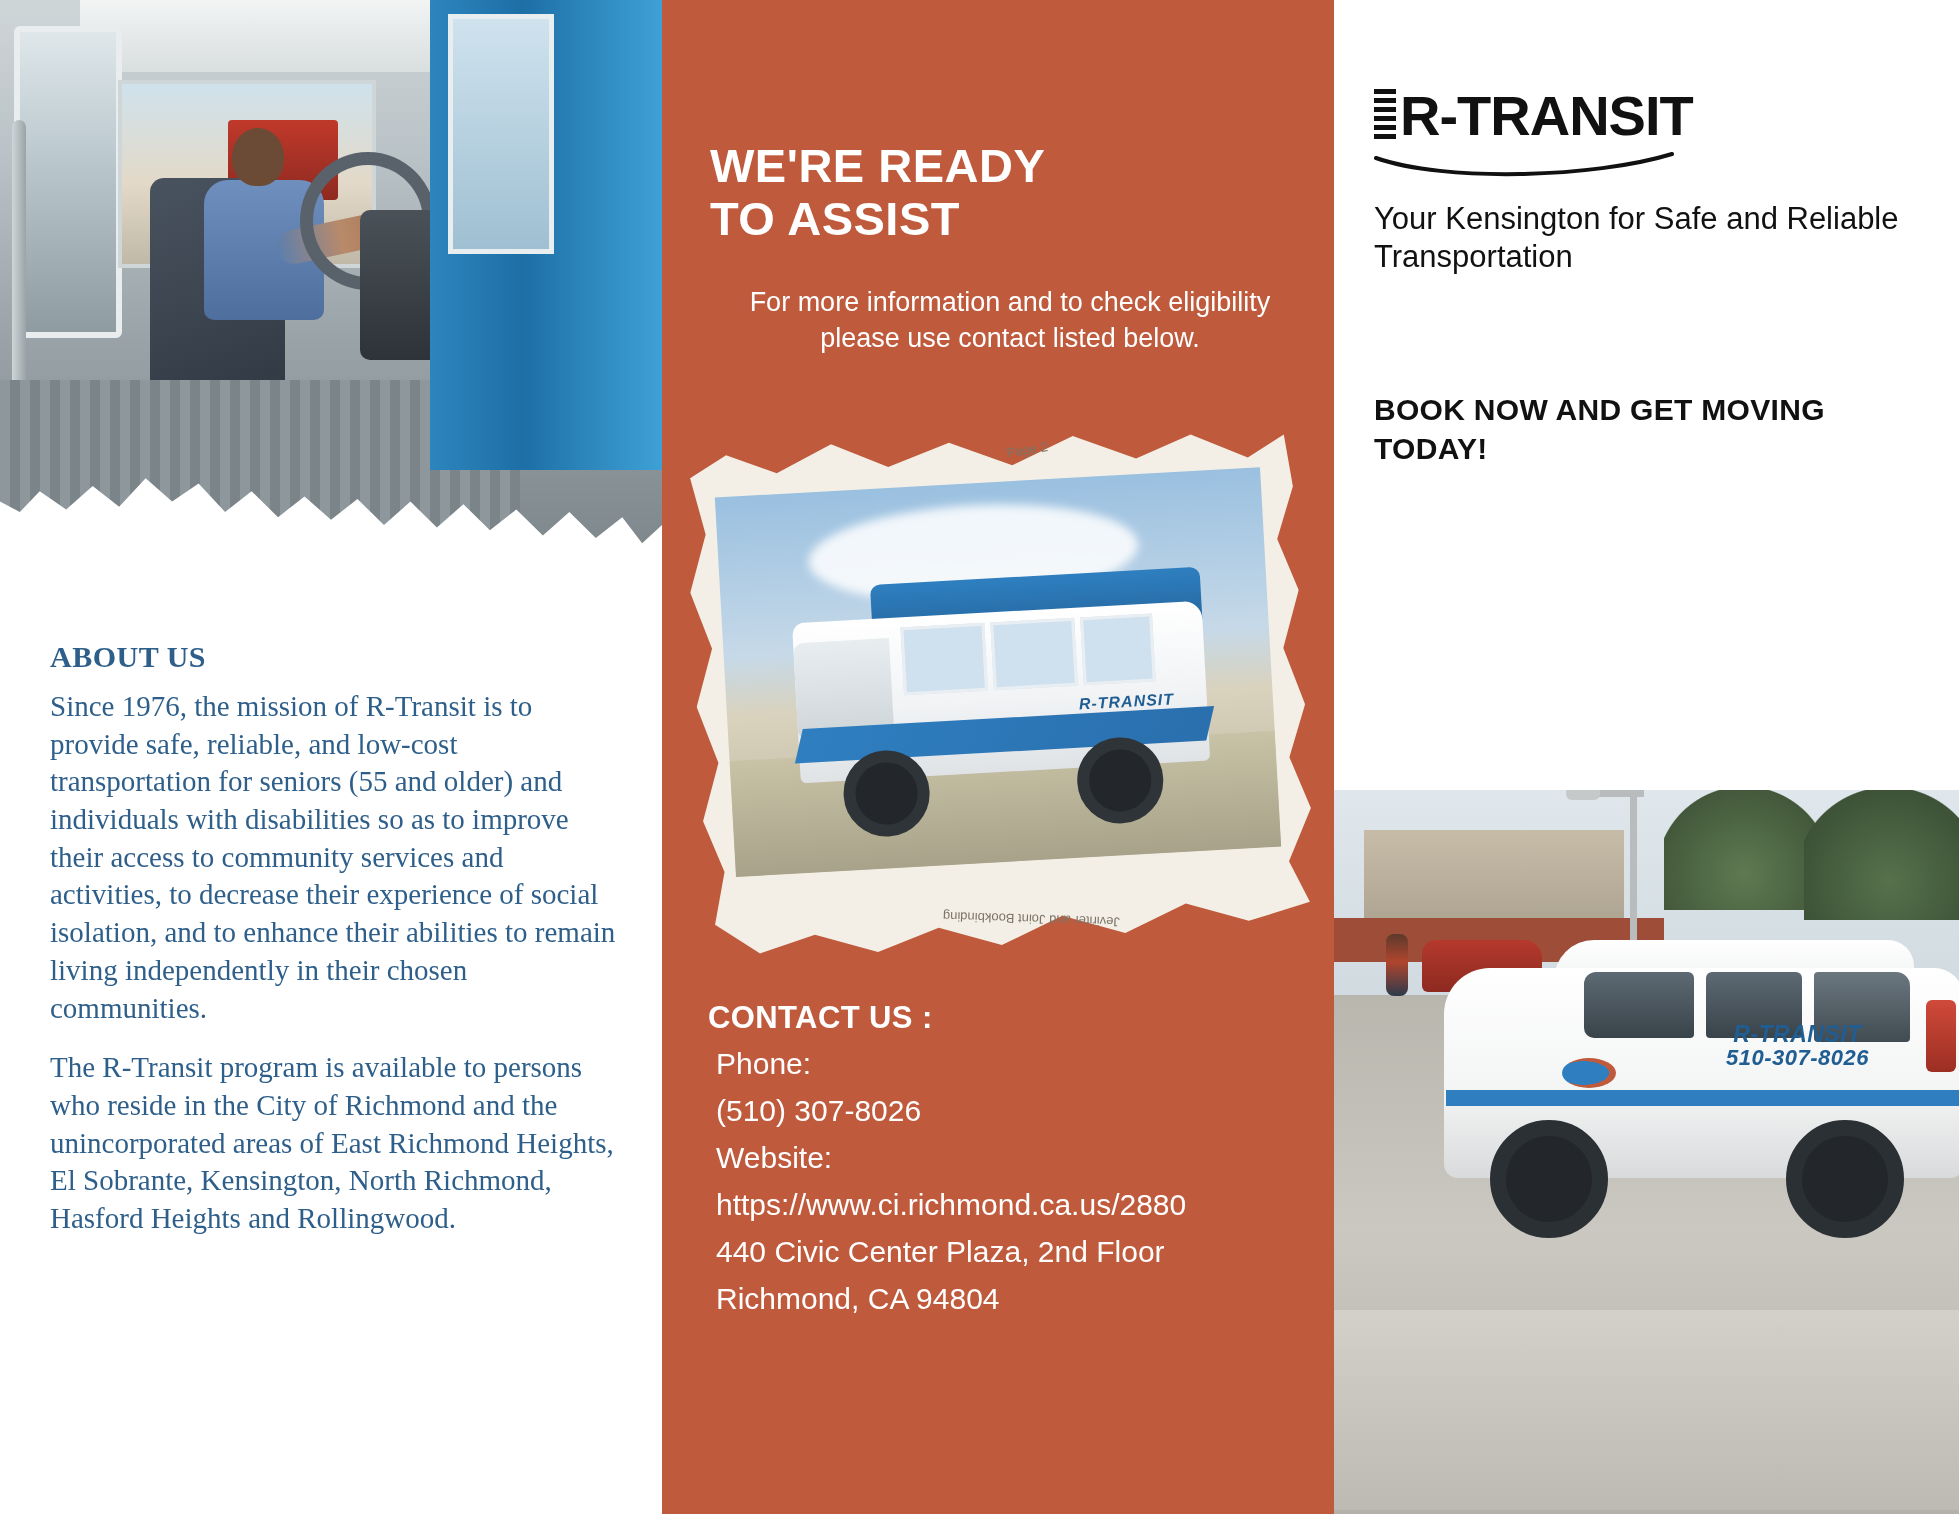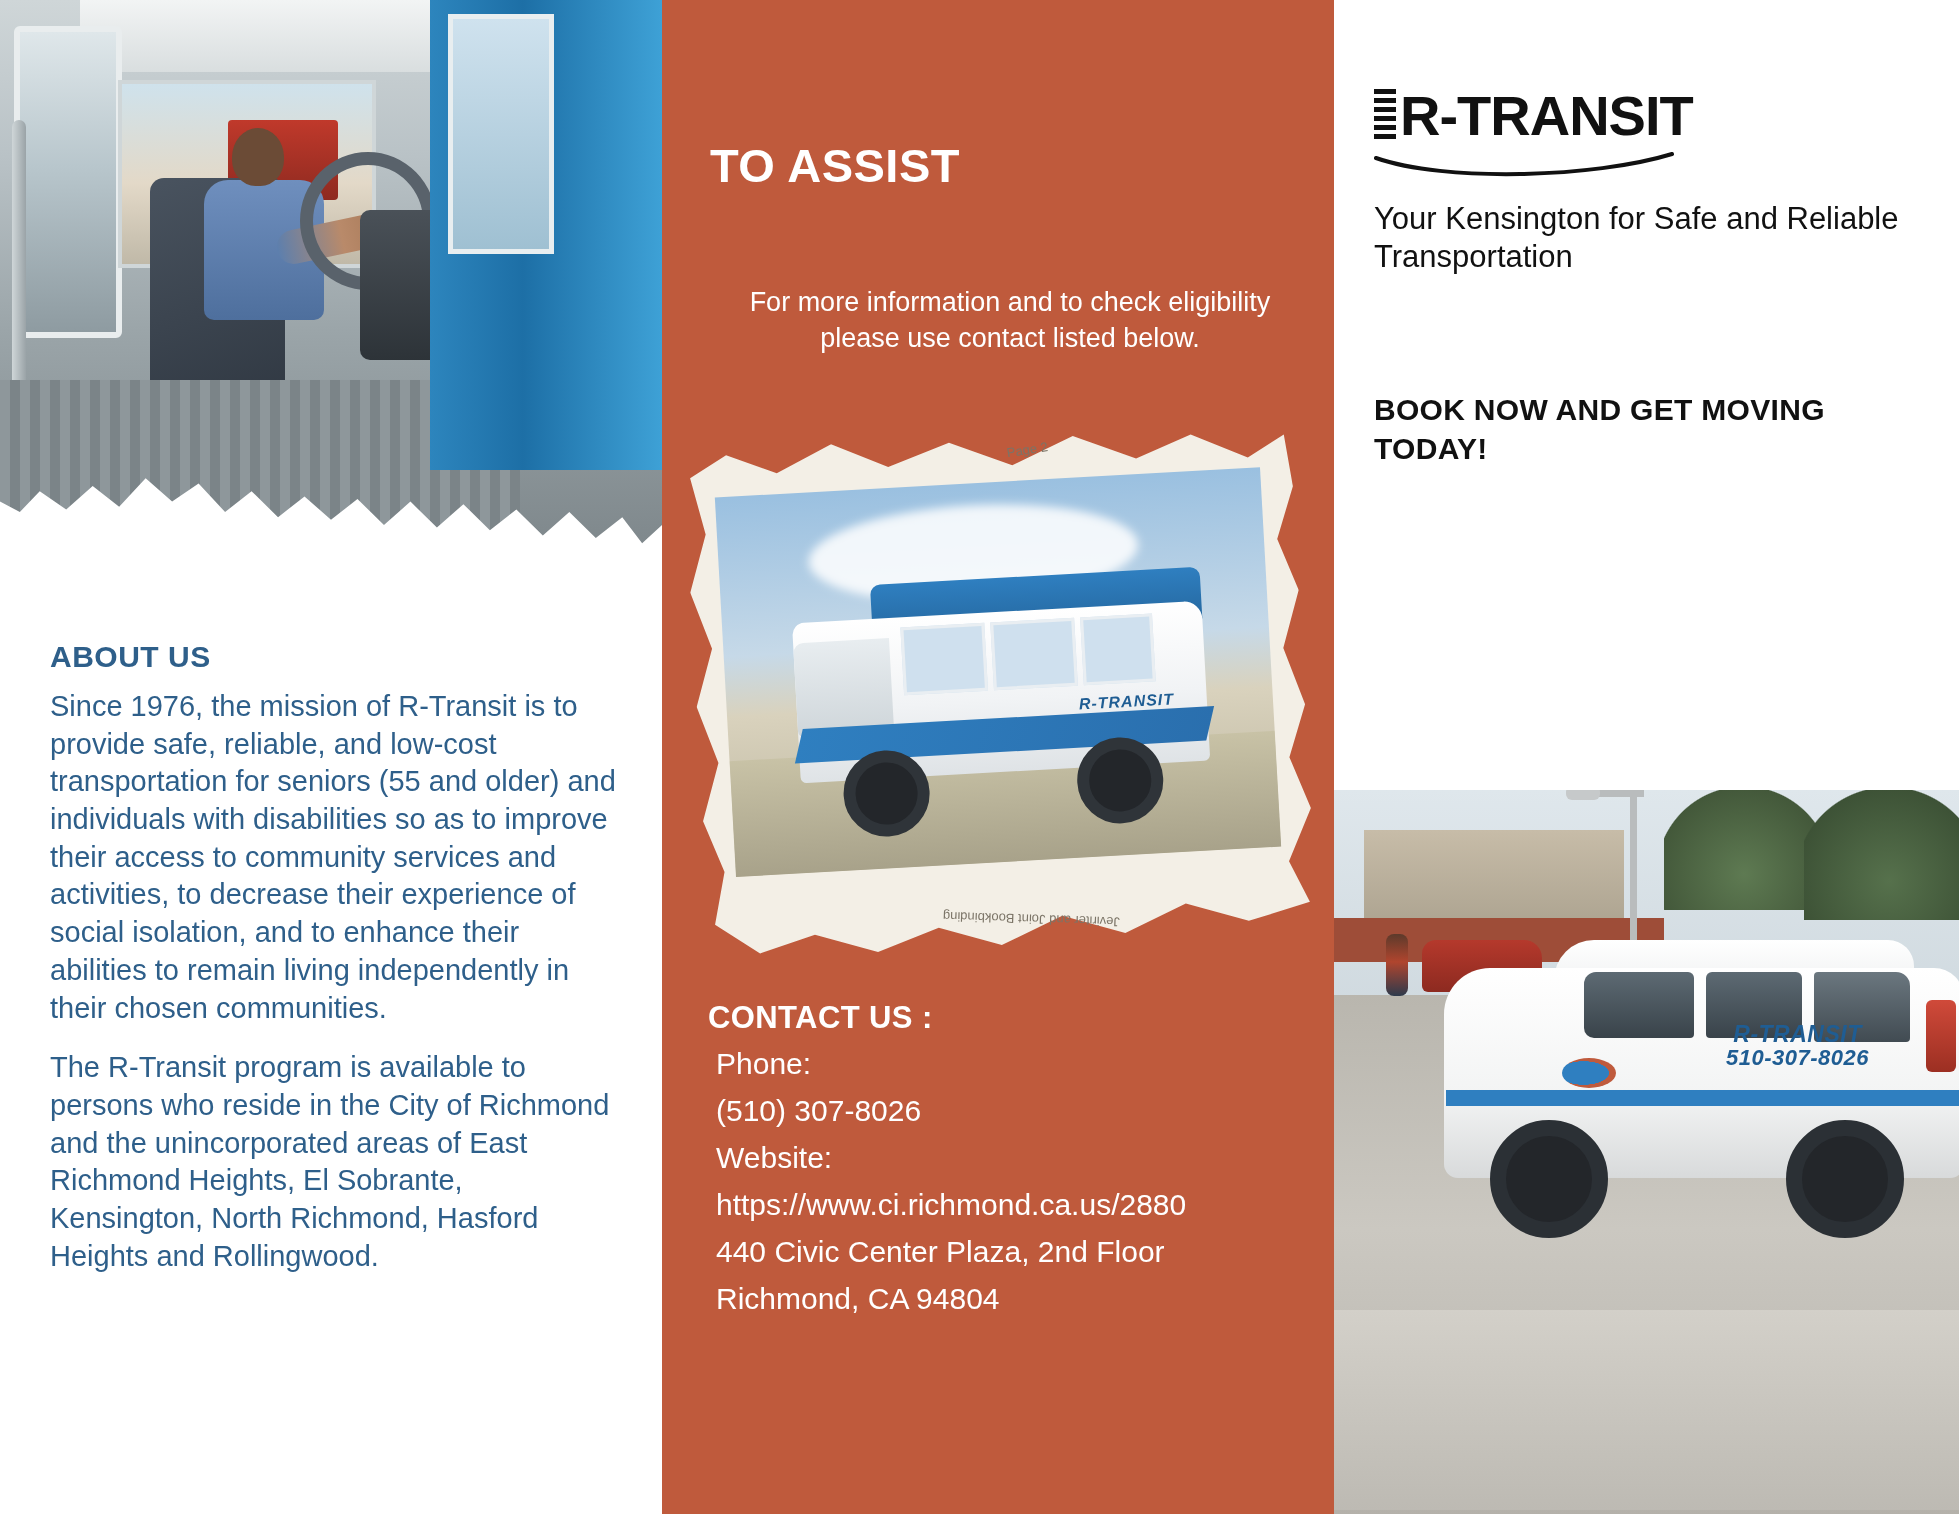--- a/index.html
+++ b/index.html
@@ -142,20 +142,21 @@
       50% 66%, 54% 50%, 58% 70%, 62% 52%, 66% 72%, 70% 54%, 74% 74%,
       78% 58%, 82% 78%, 86% 60%, 90% 80%, 94% 64%, 97% 84%, 100% 70%, 100% 100%
     );
   }
 
   .left-content {
     position: absolute;
     left: 50px;
     top: 640px;
     width: 570px;
+    font-family: Liberation Serif, serif;
   }
   .about-heading {
     color: #2e5f8a;
     font-size: 30px;
     font-weight: bold;
     letter-spacing: 0.5px;
     margin: 0 0 14px 0;
   }
   .about-par {
     color: #2e5f8a;
@@ -543,20 +544,21 @@
       <h2 class="about-heading">ABOUT US</h2>
       <p class="about-par">Since 1976, the mission of R-Transit is to provide safe, reliable, and low-cost transportation for seniors (55 and older) and individuals with disabilities so as to improve their access to community services and activities, to decrease their experience of social isolation, and to enhance their abilities to remain living independently in their chosen communities.</p>
       <p class="about-par">The R-Transit program is available to persons who reside in the City of Richmond and the unincorporated areas of East Richmond Heights, El Sobrante, Kensington, North Richmond, Hasford Heights and Rollingwood.</p>
     </div>
 
   </section>
 
   <section class="panel-mid">
 
     <div class="mid-heading">
+      <div>WE'RE READY</div>
       <div>TO ASSIST</div>
     </div>
 
     <div class="mid-sub">For more information and to check eligibility please use contact listed below.</div>
 
     <div class="photo-bus-wrap">
       <div class="photo-bus-paper"></div>
       <div class="paper-note-top">Page 2</div>
       <div class="photo-bus-img">
         <div class="sky-cloud"></div>

